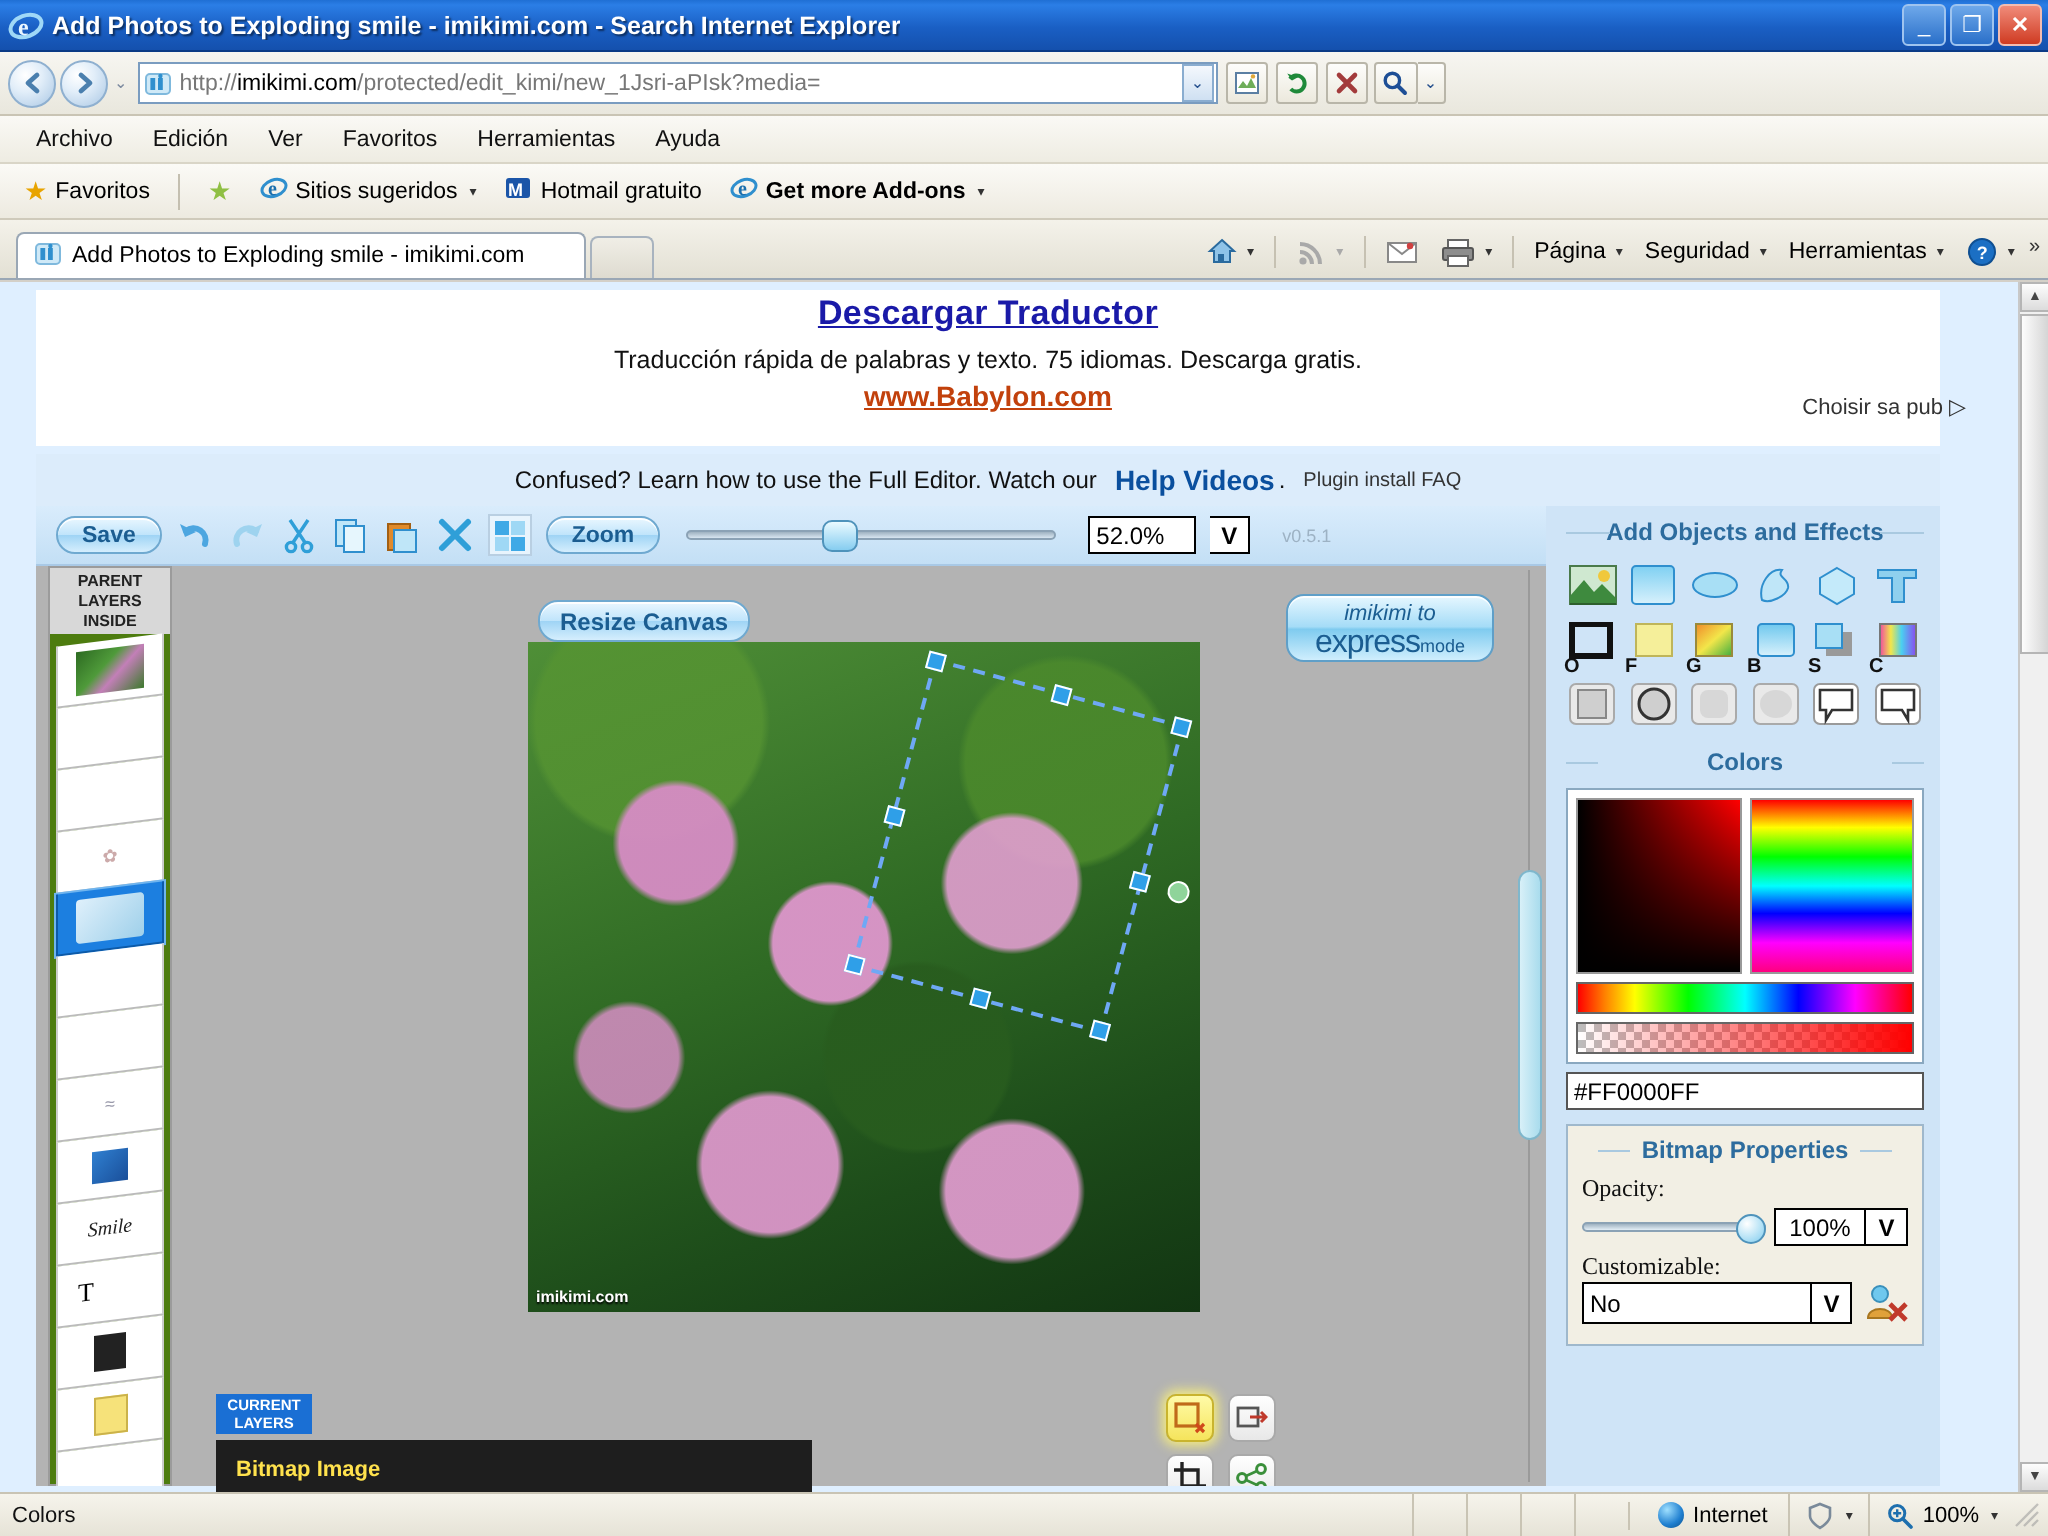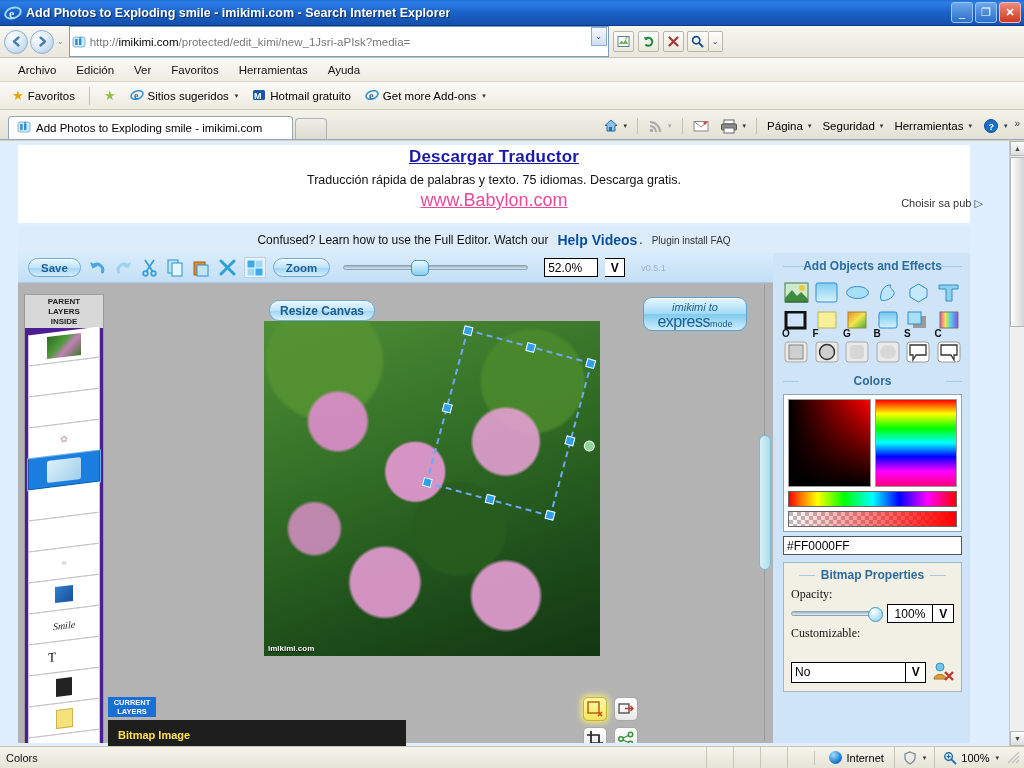--- a/index.html
+++ b/index.html
@@ -47,21 +47,21 @@
   .navcircle {
     width:24px;height:24px;border-radius:50%;
     background:radial-gradient(circle at 35% 30%, #ffffff 0%, #e2eef9 40%, #a9c7e4 100%);
     border:1px solid #8fb0d0;
     display:flex;align-items:center;justify-content:center;
     color:#5a7fa6; font-size:13px; font-weight:bold;
   }
   .navcircle.fwd { margin-left:2px; }
   .nav-drop { color:#7d8ba0; font-size:8px; margin:0 5px 0 3px; }
   .addrbox {
-    flex:0 0 auto; width:540px; height:31px; background:#fff;
+    flex:0 0 auto; width:540px; height:21px; background:#fff;
     border:1px solid #7a9cc0; display:flex;align-items:center; padding:0 2px;
     position:relative;
   }
   .addrbox .favicon{ width:14px;height:14px;margin-right:4px; flex:0 0 auto;}
   .url { font-size:11.5px; color:#777; white-space:nowrap; overflow:hidden; }
   .url b { color:#000; font-weight:normal; }
   .addr-caret {
     width:16px;height:19px;background:linear-gradient(180deg,#f4f8fd,#cfe0f2);
     border:1px solid #8aadd0; display:flex;align-items:center;justify-content:center;
     color:#27518e;font-size:8px; position:absolute; right:1px; top:0;
@@ -136,21 +136,21 @@
   }
   .ad {
     position:absolute; left:18px; top:4px; width:952px; height:78px;
     background:#fff; border:0px; text-align:center; padding-top:2px;
   }
   .ad .ad-title {
     color:#1a1aa8; font-size:17px; font-weight:bold; text-decoration:underline;
     letter-spacing:.2px; line-height:20px;
   }
   .ad .ad-desc { font-size:12.5px; color:#111; margin-top:6px; }
-  .ad .ad-url { color:#ec4899; font-size:18px; text-decoration:underline; margin-top:3px; display:inline-block;}
+  .ad .ad-url { color:#c2410c; font-size:14px; text-decoration:underline; margin-top:3px; display:inline-block;font-weight:bold;}
   .choisir {
     position:absolute; right:26px; top:56px; font-size:11px; color:#333;
   }
 
   .helpbar {
     position:absolute; left:18px; top:86px; width:952px; height:26px;
     background:#dcecfb; display:flex; align-items:center; justify-content:center; gap:9px;
     font-size:12px; color:#111;
   }
   .helpbar .hv { color:#0a4f9e; font-weight:bold; font-size:14px; }
@@ -190,22 +190,22 @@
     width:20px;height:19px;background:#fff;border:1px solid #000;border-left:none;
     display:flex;align-items:center;justify-content:center;font-weight:bold;font-size:12px;
   }
   .vtag { margin-left:9px; color:#9db2c4; font-size:9px;}
 
   .canvasarea {
     position:absolute; left:0; top:30px; width:755px; height:460px;
     background:#b3b3b3; overflow:hidden;
   }
   .layerstrip {
-    position:absolute; left:6px; top:11px; width:80px; height:460px;
-    background:#4c1d95; border:1px solid #9b9b9b;
+    position:absolute; left:6px; top:0px; width:62px; height:460px;
+    background:#4d7c0f; border:1px solid #9b9b9b;
   }
   .layerstrip .hdr {
     background:#d8d8d8; text-align:center; font-size:8px; font-weight:bold; color:#222;
     line-height:10px; padding:2px 0 1px;
   }
   .slot {
     position:relative; height:31px; margin:0 3px;
     border-bottom:1px solid #bbb; border-left:1px solid #ccc; border-right:1px solid #ccc;
     transform: skewY(-7deg);
     background:#fff;
@@ -318,21 +318,21 @@
   .plabel { font-size:12px; color:#111; font-family:"Liberation Serif", serif;}
   .oprow { display:flex; align-items:center; gap:0px; margin:2px 0 3px; }
   .opslider { width:98px; height:16px; position:relative; display:flex; align-items:center;}
   .opslider .track { width:100%; height:5px; border-radius:3px; background:linear-gradient(180deg,#9fb2c1,#e3eef6); border:1px solid #8ba2b5;}
   .opslider .knob { position:absolute; right:0; top:1px; width:15px;height:15px;border-radius:50%;
     background:radial-gradient(circle at 35% 30%,#ffffff,#7fcdef); border:1px solid #4f93bb;}
   .opfield { margin-left:4px; width:50px;height:19px;background:#fff;border:1px solid #000;
              display:flex;align-items:center;justify-content:center;font-size:12px;}
   .opcaret { width:22px;height:19px;background:#fff;border:1px solid #000;border-left:none;
              display:flex;align-items:center;justify-content:center;font-weight:bold;font-size:12px;}
-  .selrow { display:flex; align-items:center; margin-top:20px; }
+  .selrow { display:flex; margin-top:0; }
   .selfield { width:130px;height:21px;background:#fff;border:1px solid #000;display:flex;align-items:center;padding-left:3px;font-size:12px;}
   .selcaret { width:22px;height:21px;background:#fff;border:1px solid #000;border-left:none;display:flex;align-items:center;justify-content:center;font-weight:bold;font-size:12px;}
 
   
   .tooltip {
     position:absolute; left:90px; top:467px; width:298px; height:112px;
     background:#1e1e1e; color:#fff; padding:9px 10px; z-index:40;
     font-size:10.5px; font-weight:bold; line-height:12px;
   }
   .tooltip .tt-title { color:#ffe24d; font-size:11px; margin-bottom:8px;}
@@ -472,21 +472,21 @@
             <rect x="1" y="2" width="12" height="10" rx="1.5" fill="#1b55a8"></rect>
             <text x="2" y="11" font-family="Liberation Sans, sans-serif" font-size="9" font-weight="bold" fill="#fff">M</text>
           </svg></span>
       <span>Hotmail gratuito</span>
     </div>
     <div class="fav-item">
       <span><svg width="14" height="14" viewBox="0 0 14 14">
             <ellipse cx="7" cy="7" rx="6.2" ry="4" fill="none" stroke="#2f8fce" stroke-width="1.5" transform="rotate(-20 7 7)"></ellipse>
             <text x="4" y="10.5" font-family="Liberation Serif, serif" font-size="10" font-weight="bold" fill="#1b6fae">e</text>
           </svg></span>
-      <span style="font-weight:normal">Get more Add-ons</span>
+      <span style="font-weight:bold">Get more Add-ons</span>
       <span class="caretsm">▾</span>
     </div>
   </div>
 
   <div class="tabbar">
     <div class="tab">
       <span>
         <svg width="14" height="14" viewBox="0 0 14 14">
             <rect x="1" y="2" width="12" height="10" rx="2" fill="#cfe9f7" stroke="#7fb9dd"></rect>
             <rect x="3.2" y="4" width="2.4" height="6" fill="#2f8fce"></rect>

